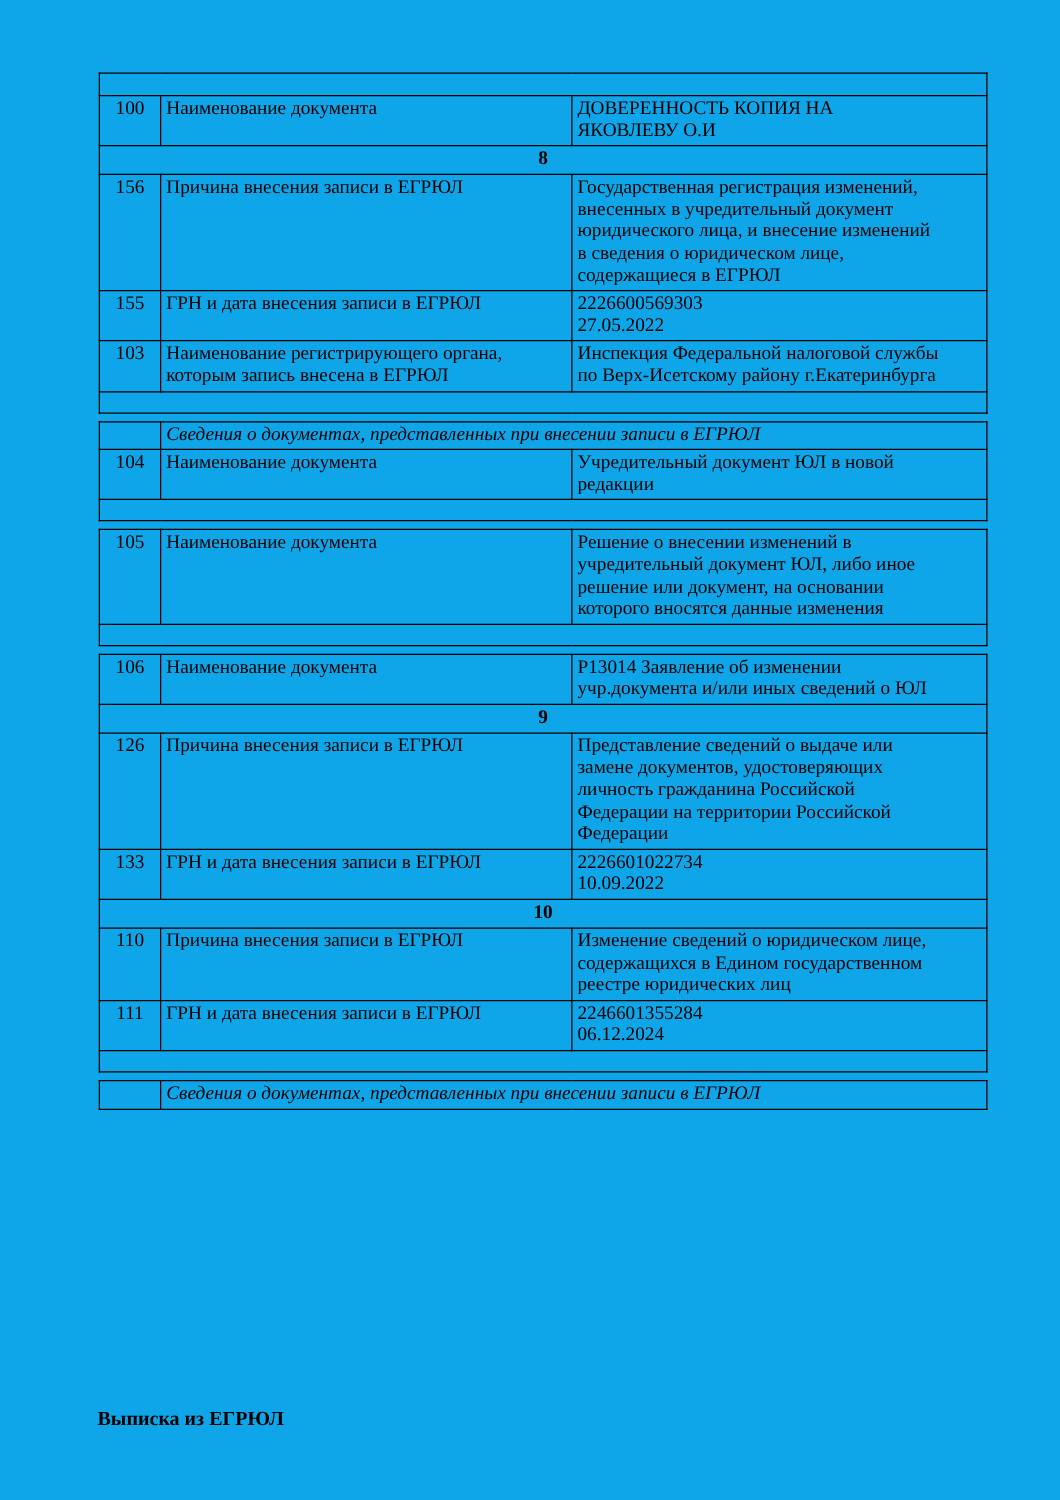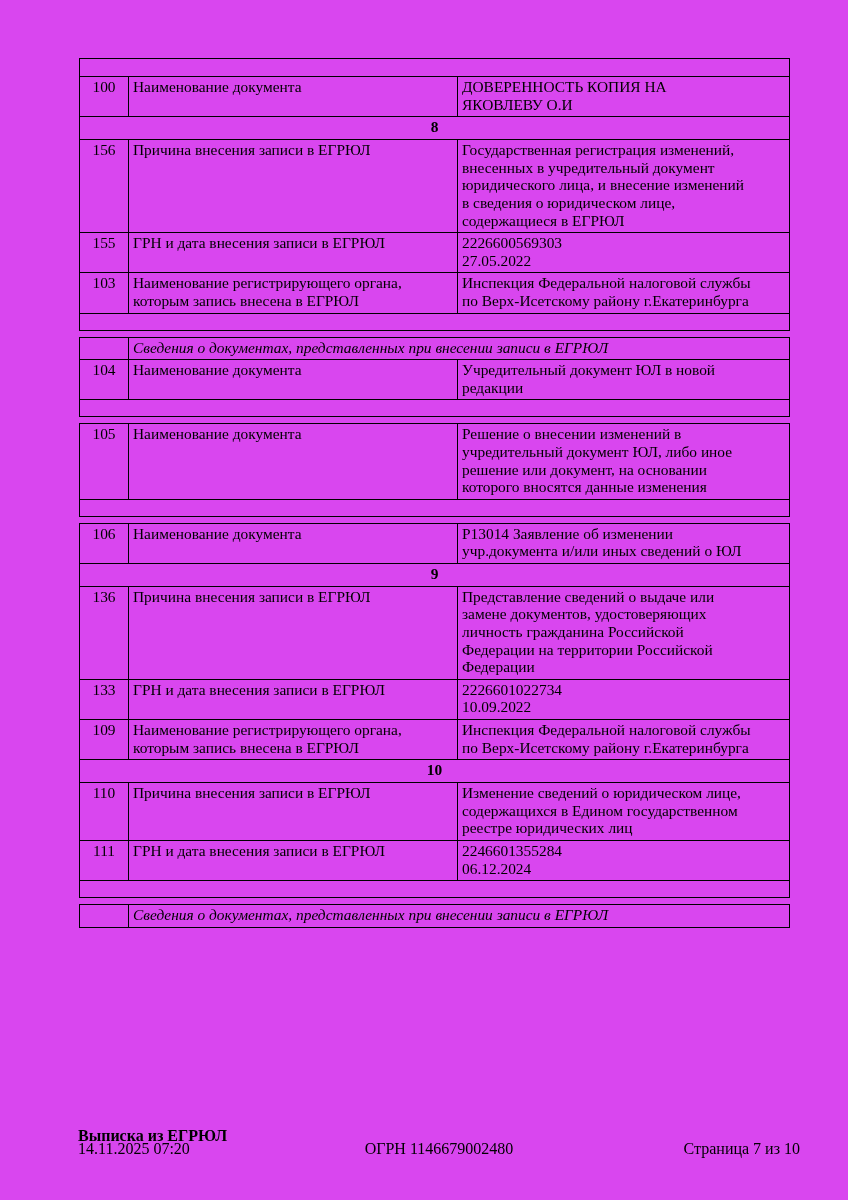--- a/index.html
+++ b/index.html
@@ -12,21 +12,21 @@
     height: 1200px;
     font-family: "Liberation Serif", "DejaVu Serif", serif;
     color: #000000;
     position: relative;
   }
   .page {
     position: relative;
     width: 848px;
     height: 1200px;
     overflow: hidden;
-    background: #d946ef;
+    background: #0ea5e9;
   }
   .table-area {
     position: absolute;
     left: 79px;
     top: 58px;
     width: 710px;
   }
   table.blk {
     border-collapse: collapse;
     width: 710px;
@@ -218,42 +218,35 @@
         <tr>
           <td class="c-num">106</td>
           <td class="c-label">Наименование документа</td>
           <td class="c-value">Р13014 Заявление об изменении
 учр.документа и/или иных сведений о ЮЛ</td>
         </tr>
         <tr>
           <td class="c-section" colspan="3">9</td>
         </tr>
         <tr>
-          <td class="c-num">136</td>
+          <td class="c-num">126</td>
           <td class="c-label">Причина внесения записи в ЕГРЮЛ</td>
           <td class="c-value">Представление сведений о выдаче или
 замене документов, удостоверяющих
 личность гражданина Российской
 Федерации на территории Российской
 Федерации</td>
         </tr>
         <tr>
           <td class="c-num">133</td>
           <td class="c-label">ГРН и дата внесения записи в ЕГРЮЛ</td>
           <td class="c-value">2226601022734
 10.09.2022</td>
         </tr>
         <tr>
-          <td class="c-num">109</td>
-          <td class="c-label">Наименование регистрирующего органа,
-которым запись внесена в ЕГРЮЛ</td>
-          <td class="c-value">Инспекция Федеральной налоговой службы
-по Верх-Исетскому району г.Екатеринбурга</td>
-        </tr>
-        <tr>
           <td class="c-section" colspan="3">10</td>
         </tr>
         <tr>
           <td class="c-num">110</td>
           <td class="c-label">Причина внесения записи в ЕГРЮЛ</td>
           <td class="c-value">Изменение сведений о юридическом лице,
 содержащихся в Едином государственном
 реестре юридических лиц</td>
         </tr>
         <tr>
@@ -281,20 +274,15 @@
           <td class="c-num"></td>
           <td class="c-subheader" colspan="2">Сведения о документах, представленных при внесении записи в ЕГРЮЛ</td>
         </tr>
       </tbody>
     </table>
 
   </div>
 
   <div class="footer">
     <div class="f-title">Выписка из ЕГРЮЛ</div>
-    <div class="f-line2">
-      <span class="f-datetime">14.11.2025 07:20</span>
-      <span class="f-ogrn">ОГРН 1146679002480</span>
-      <span class="f-page">Страница 7 из 10</span>
-    </div>
   </div>
 
 </div>
 
 </body></html>

